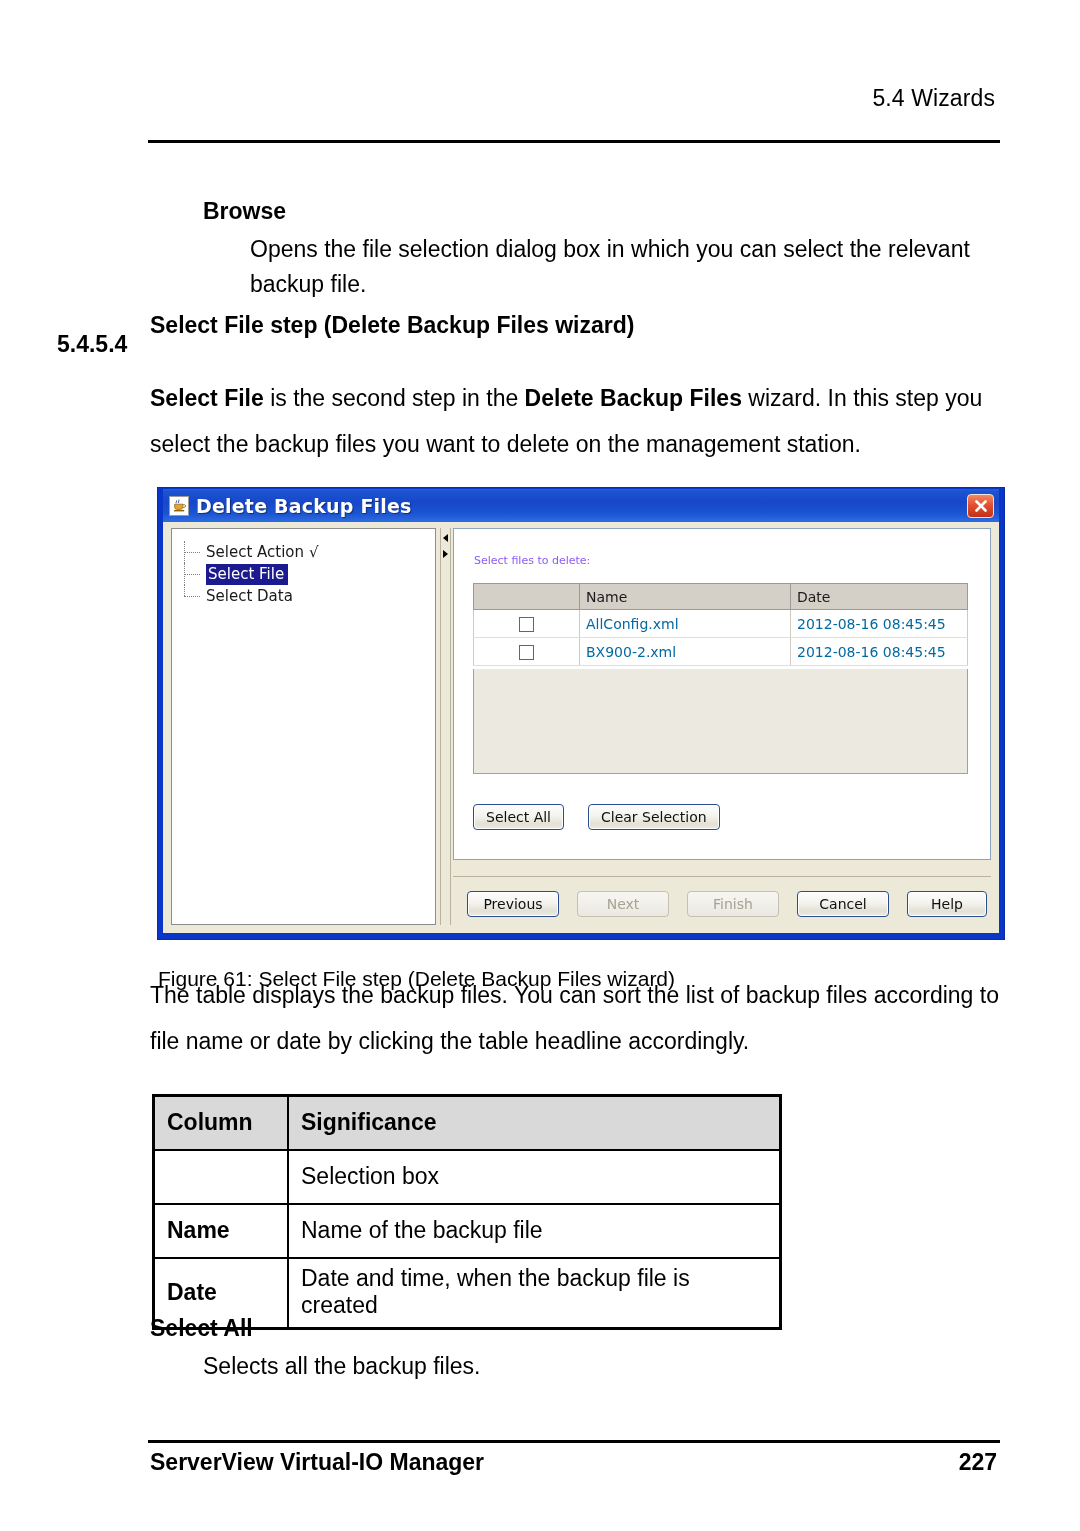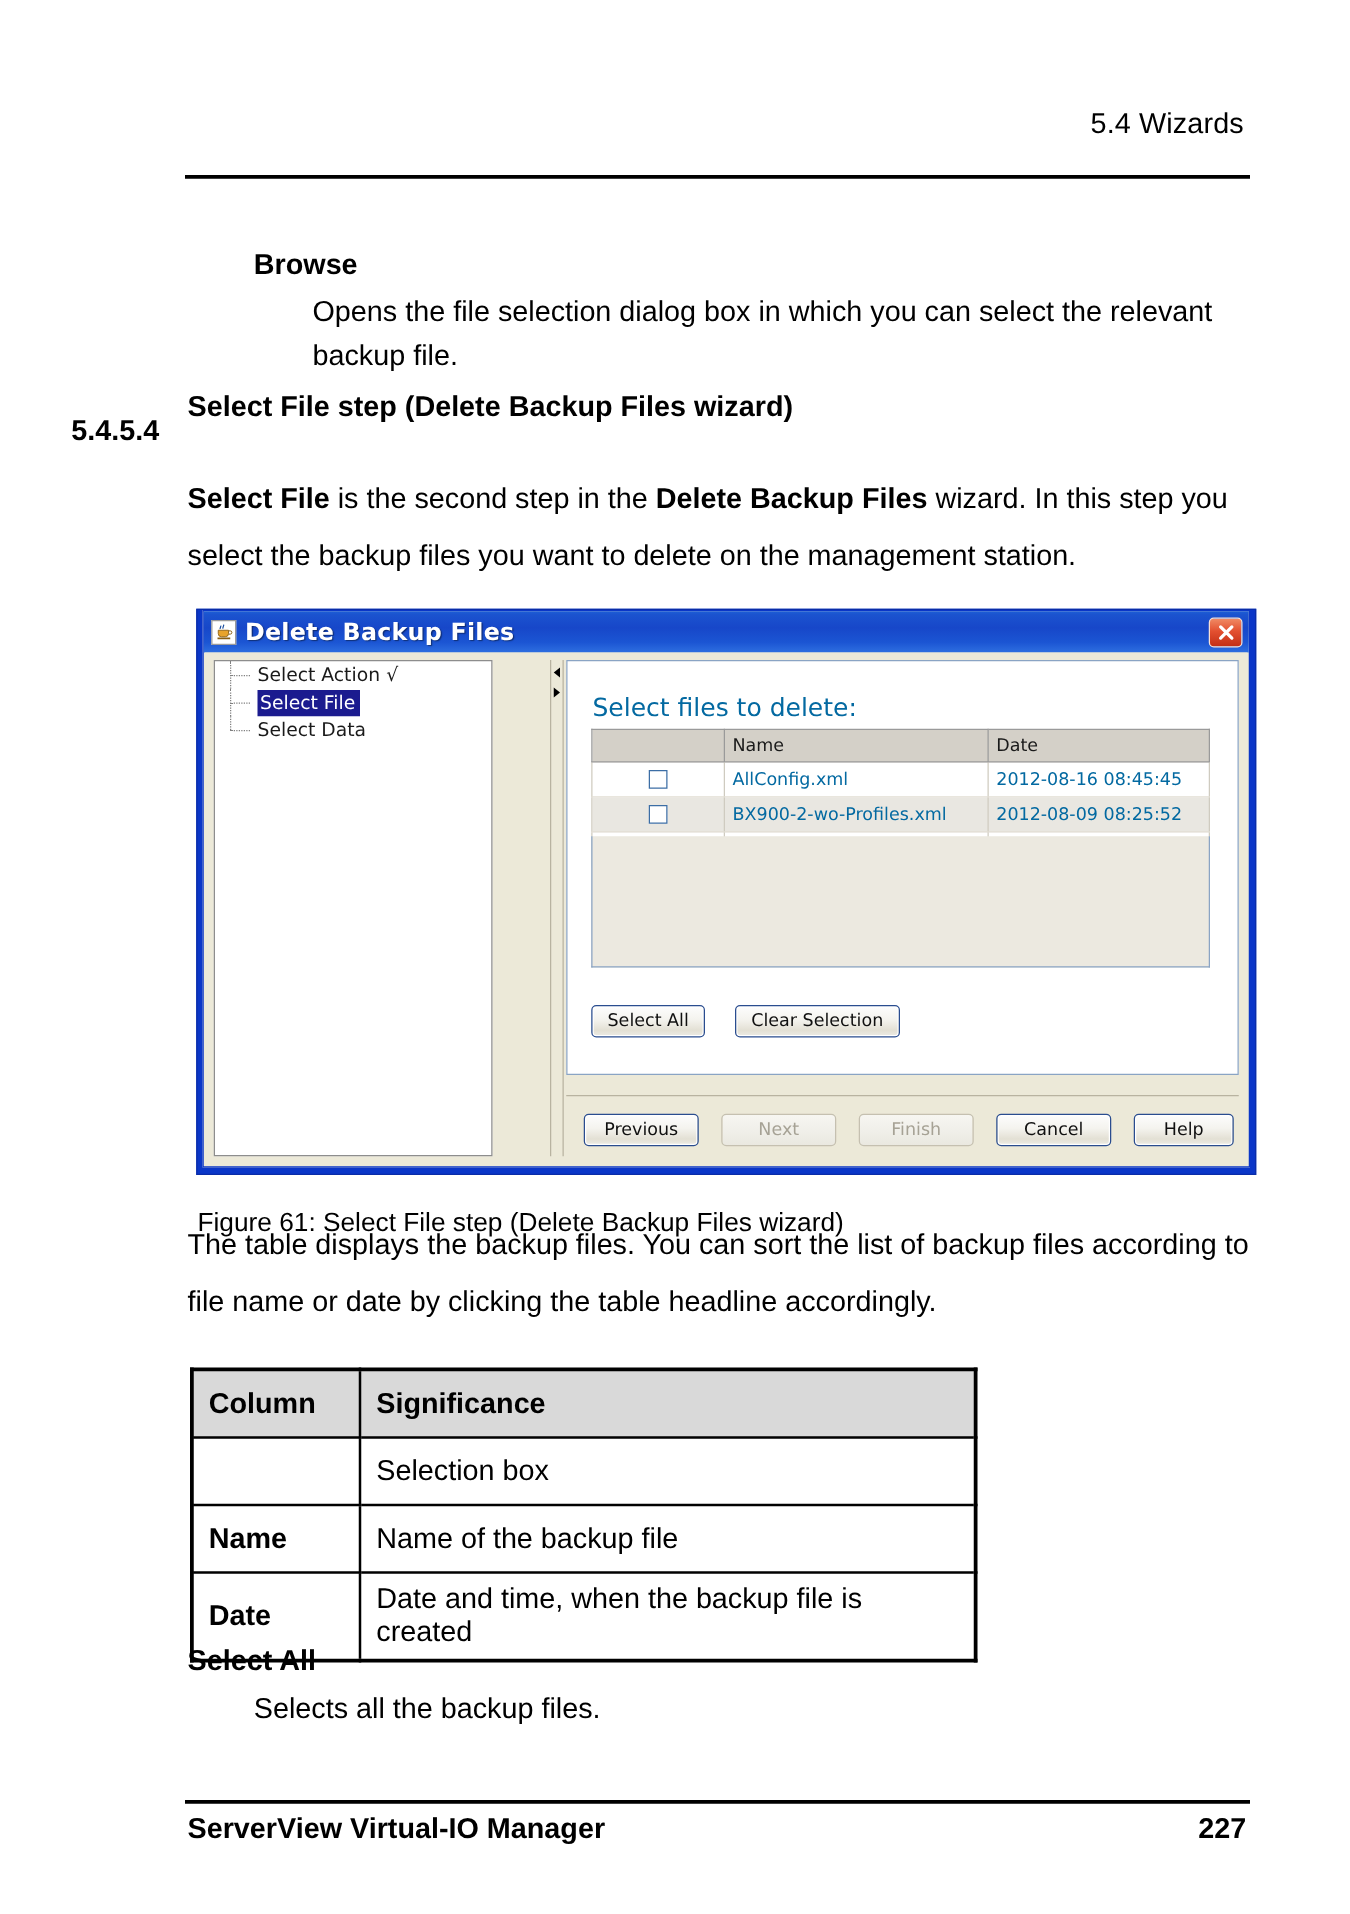--- a/index.html
+++ b/index.html
@@ -202,26 +202,26 @@
   .dlg-body {
     position: absolute;
     left: 1px; right: 1px; top: 33px; bottom: 1px;
     background: #ece9d8;
   }
 
   
   .tree-pane {
     position: absolute;
     left: 7px; top: 6px;
-    width: 223px;
+    width: 265px;
     bottom: 7px;
     background: #ffffff;
     border: 1px solid #8d8d8d;
     box-sizing: border-box;
-    padding: 0 0 0 4px;
+    padding: 12px 0 0 4px;
   }
   .tree-row {
     position: relative;
     height: 22px;
     display: flex;
     align-items: center;
     font-size: 15px;
     color: #1a1a1a;
     padding-left: 30px;
     white-space: nowrap;
@@ -287,22 +287,22 @@
     position: absolute;
     left: 0; right: 0; top: 0;
     height: 332px;
     background: #ffffff;
     border: 1px solid #8aa4c4;
     box-sizing: border-box;
   }
   .panel-label {
     position: absolute;
     left: 20px; top: 25px;
-    font-size: 20px;
-    color: #0369a1;
+    font-size: 11px;
+    color: #8b5cf6;
     text-align: right;
   }
 
   
   .file-table {
     position: absolute;
     left: 19px;
     top: 54px;
     width: 495px;
     border-collapse: collapse;
@@ -472,25 +472,20 @@
                   <th class="c-chk"></th>
                   <th class="c-name">Name</th>
                   <th class="c-date">Date</th>
                 </tr>
               </thead>
               <tbody>
                 <tr>
                   <td class="c-chk"><span class="cell-check"></span></td>
                   <td class="c-name">AllConfig.xml</td>
                   <td class="c-date">2012-08-16 08:45:45</td>
-                </tr>
-                <tr class="alt">
-                  <td class="c-chk"><span class="cell-check"></span></td>
-                  <td class="c-name">BX900-2-wo-Profiles.xml</td>
-                  <td class="c-date">2012-08-09 08:25:52</td>
                 </tr>
                 <tr>
                   <td class="c-chk"><span class="cell-check"></span></td>
                   <td class="c-name">BX900-2.xml</td>
                   <td class="c-date">2012-08-16 08:45:45</td>
                 </tr>
               </tbody>
             </table>
 
             <div class="list-empty"></div>

